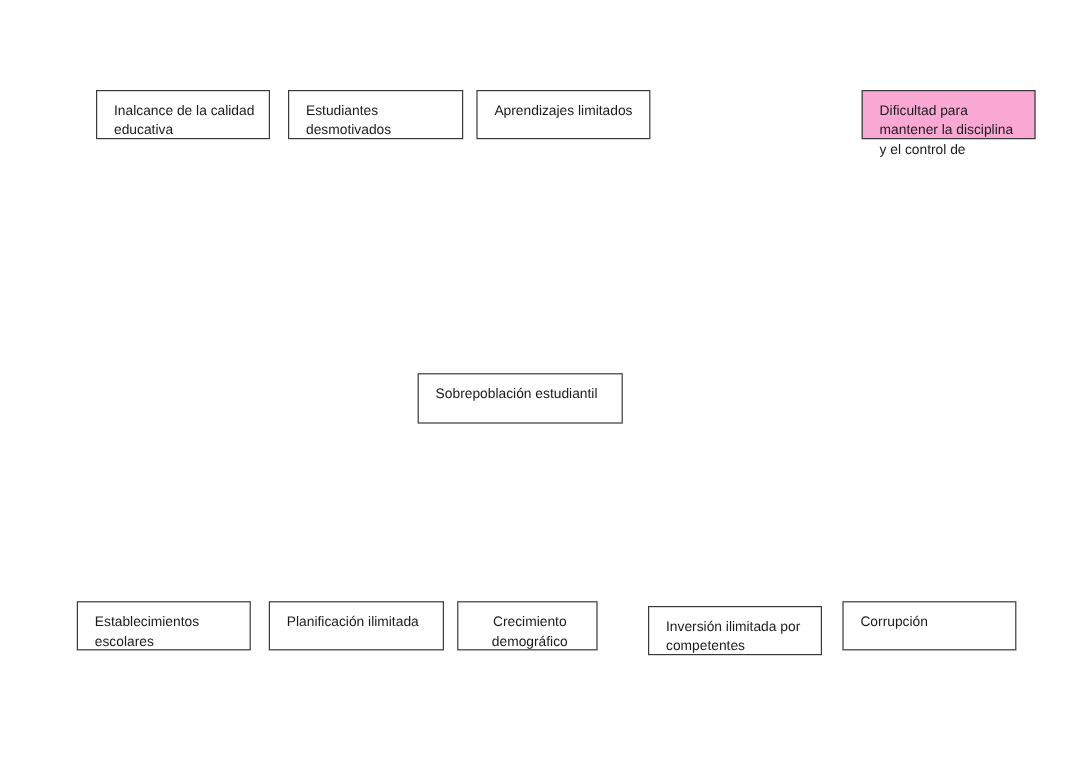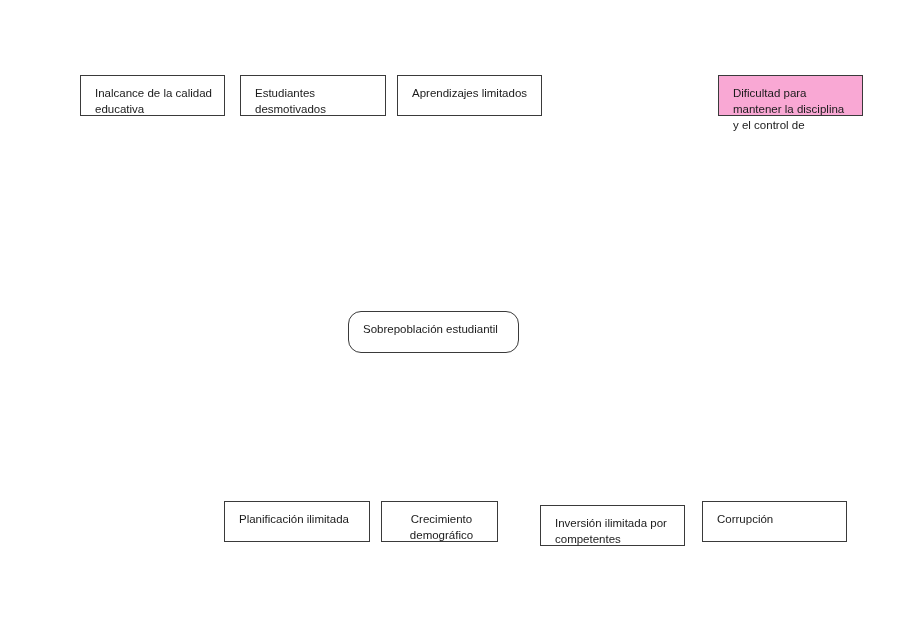--- a/index.html
+++ b/index.html
@@ -57,24 +57,27 @@
 
   <div class="node-box wrap" style="left: 240px; top: 47px; width: 146px; height: 41px; border-color: rgb(58, 58, 58); background: rgb(255, 255, 255); color: rgb(26, 26, 26);">
     <span class="node-label">Estudiantes desmotivados</span>
   </div>
 
 
   <div class="node-box wrap" style="left: 718px; top: 47px; width: 145px; height: 41px; border-color: rgb(58, 58, 58); background: #f9a8d4; color: rgb(26, 26, 26);">
     <span class="node-label">Dificultad para mantener la disciplina y el control de</span>
   </div>
 
-  <div class="node-box wrap" style="left: 348px; top: 283px; width: 171px; height: 42px; border-color: rgb(58, 58, 58); background: rgb(255, 255, 255); color: rgb(26, 26, 26); border-radius: 13px;">
+  <div class="node-box wrap" style="left: 348px; top: 283px; width: 171px; height: 42px; border-color: rgb(58, 58, 58); background: rgb(255, 255, 255); color: rgb(26, 26, 26);">
     <span class="node-label">Sobrepoblación estudiantil</span>
   </div>
 
+  <div class="node-box wrap" style="left: 64px; top: 473px; width: 145px; height: 41px; border-color: rgb(58, 58, 58); background: rgb(255, 255, 255); color: rgb(26, 26, 26);">
+    <span class="node-label">Establecimientos escolares</span>
+  </div>
 
   <div class="node-box wrap" style="left: 224px; top: 473px; width: 146px; height: 41px; border-color: rgb(58, 58, 58); background: rgb(255, 255, 255); color: rgb(26, 26, 26);">
     <span class="node-label">Planificación ilimitada</span>
   </div>
 
   <div class="node-box wrap" style="left: 381px; top: 473px; width: 117px; height: 41px; border-color: rgb(58, 58, 58); background: rgb(255, 255, 255); color: rgb(26, 26, 26); text-align: center;">
     <span class="node-label">Crecimiento demográfico</span>
   </div>
 
   <div class="node-box wrap" style="left: 540px; top: 477px; width: 145px; height: 41px; border-color: rgb(58, 58, 58); background: rgb(255, 255, 255); color: rgb(26, 26, 26);">

